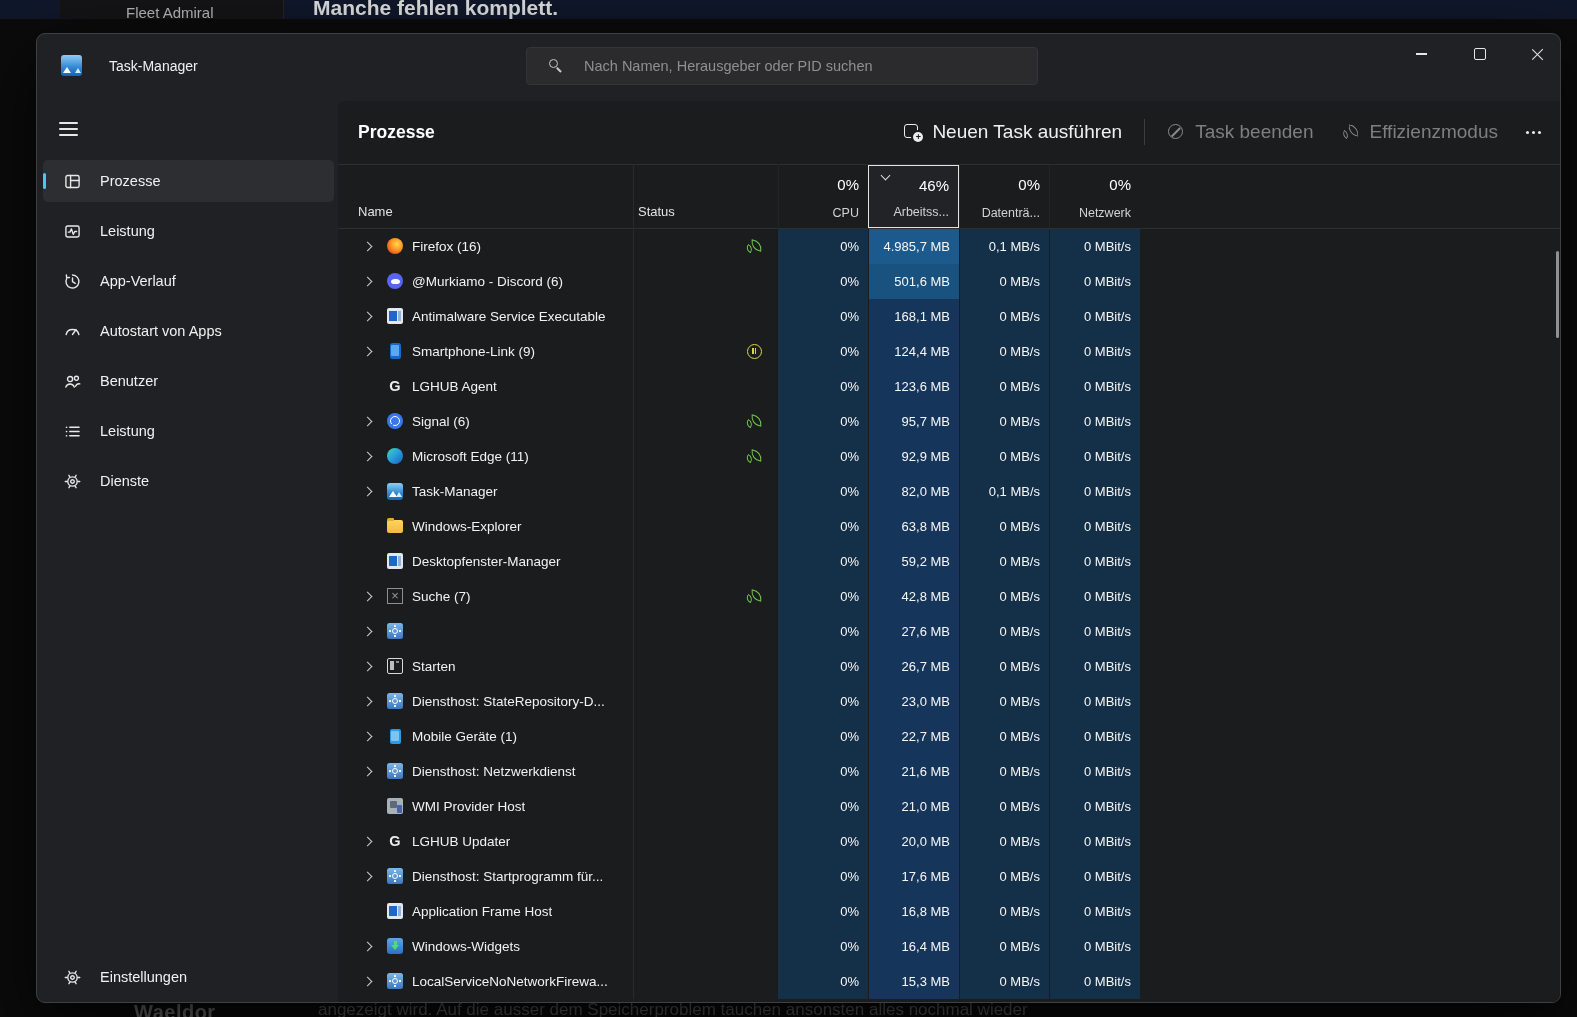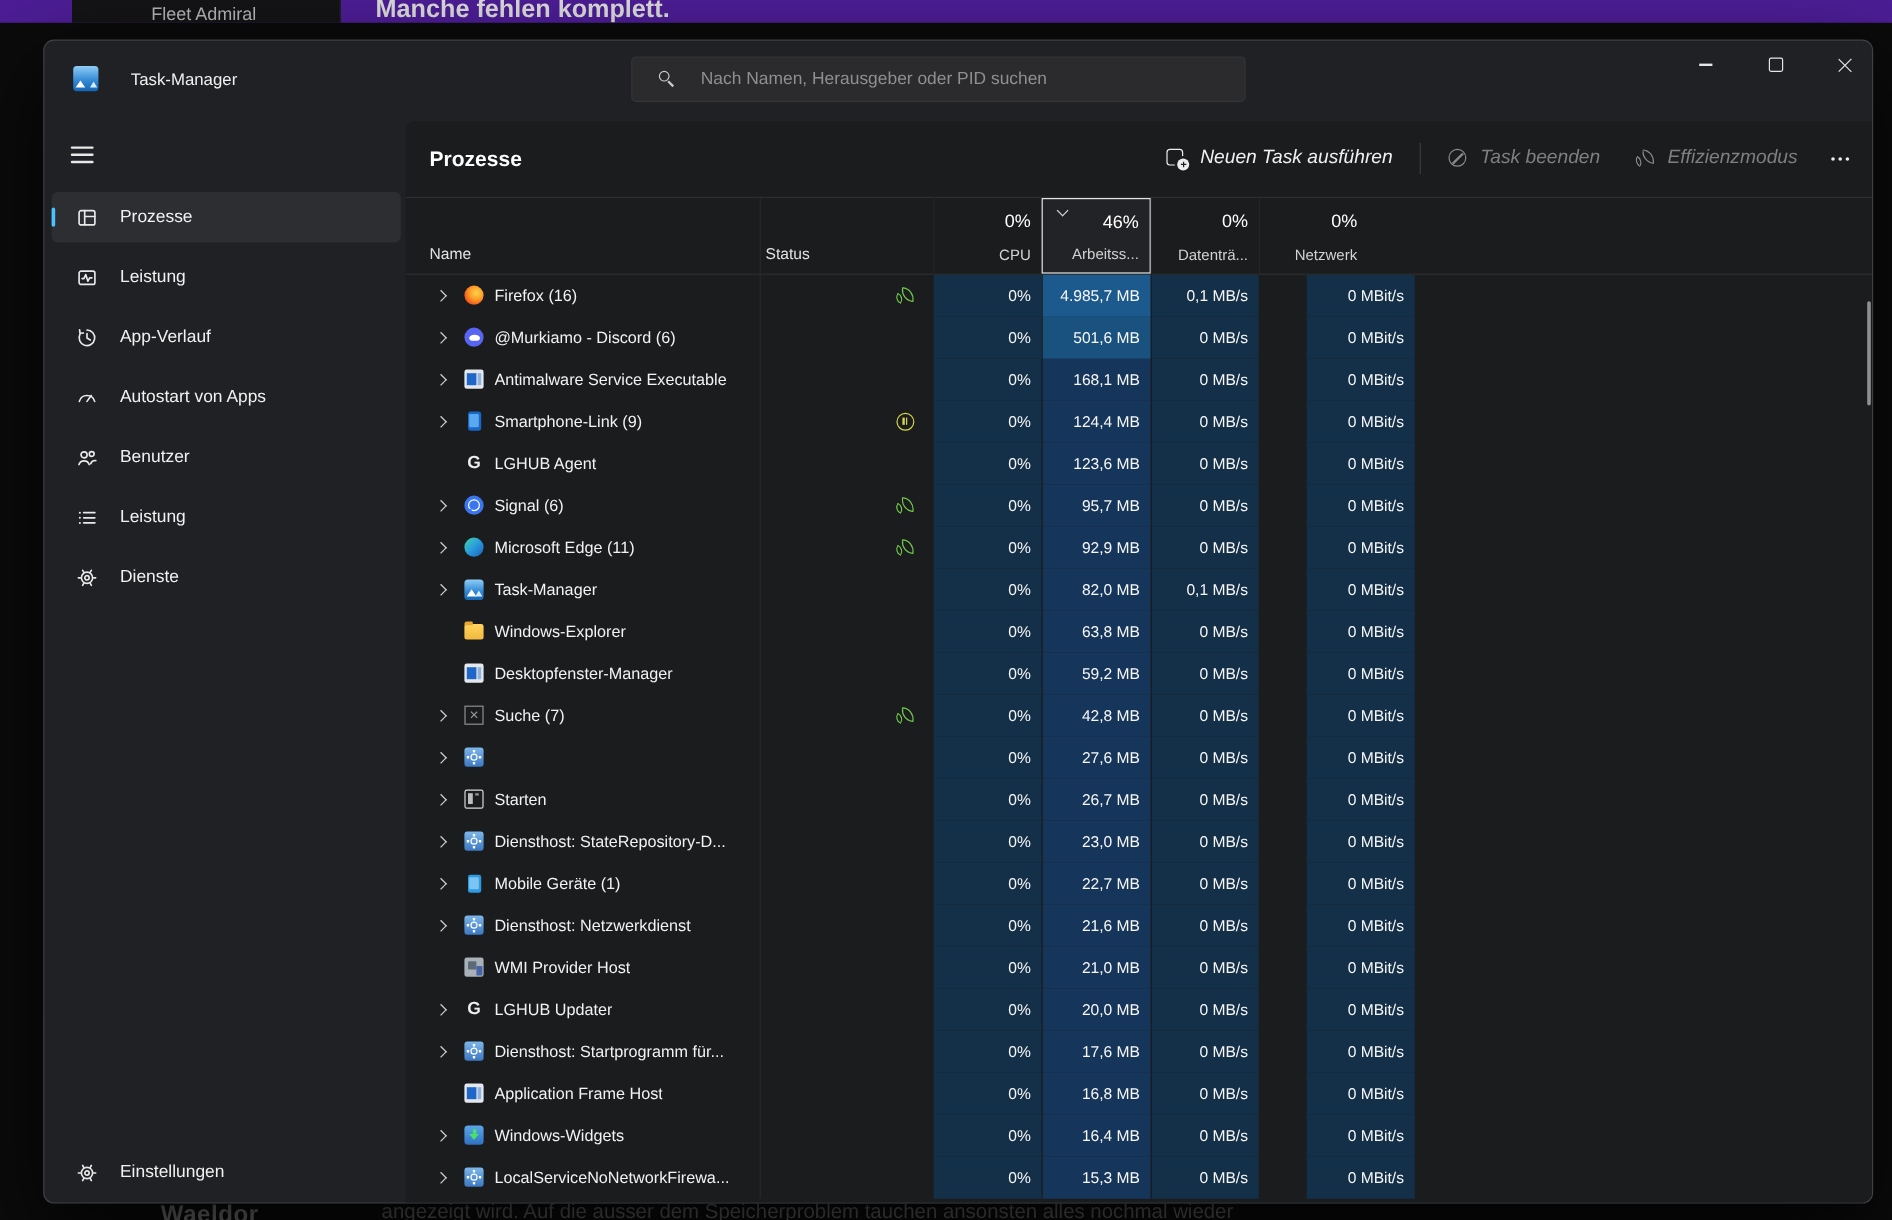--- a/index.html
+++ b/index.html
@@ -1,20 +1,20 @@
 <!DOCTYPE html>
 <html><head>
 <meta charset="utf-8">
 <style>
   html,body{margin:0;padding:0;background:#000;}
   .stage{position:relative;width:1577px;height:1017px;overflow:hidden;background:#0b0b0c;
          font-family:"Liberation Sans",sans-serif;-webkit-user-select:none;}
 
   
-  .bg-top{position:absolute;left:0;top:0;width:100%;height:19px;background:#4c1d95;overflow:hidden;text-decoration:underline;}
+  .bg-top{position:absolute;left:0;top:0;width:100%;height:19px;background:#0f172a;overflow:hidden;text-decoration:underline;}
   .bg-panel{position:absolute;left:60px;top:0;width:223px;height:33px;background:#141416;border-right:1px solid #232325;}
   .bg-panel-label{position:absolute;left:66px;top:4px;font-size:15px;color:#b4b4b4;}
   .bg-heading{position:absolute;left:313px;top:-4px;font-size:21px;font-weight:700;color:#dadada;white-space:nowrap;}
   .bg-sub{position:absolute;left:313px;top:26px;font-size:19px;color:#8c8c8c;white-space:nowrap;}
   .bg-bottom{position:absolute;left:0;top:1003px;width:100%;height:14px;background:#0b0b0c;overflow:hidden;}
   .bg-waeldor{position:absolute;left:134px;top:-2px;font-size:20px;font-weight:700;color:#6c6c6c;letter-spacing:.5px;}
   .bg-frag{position:absolute;left:318px;top:-3px;font-size:17px;color:#565656;filter:blur(.5px);white-space:nowrap;}
 
   
   .window{position:absolute;left:36px;top:33px;width:1525px;height:970px;background:#1f2124;
@@ -52,21 +52,21 @@
   .side-icon{width:17px;height:17px;flex:none;display:inline-block;}
   .side-icon svg{width:17px;height:17px;display:block;}
   .side-label{font-size:14.5px;white-space:nowrap;}
 
   
   .pane{position:absolute;left:301px;top:67px;width:1224px;height:903px;background:#1b1c1e;border-radius:8px 0 0 0;}
 
   
   .pane-title{position:absolute;left:20px;top:0;height:62px;line-height:62px;font-size:17.5px;font-weight:700;color:#ffffff;}
   .tb-right{position:absolute;right:16px;top:0;height:62px;display:flex;align-items:center;gap:16px;}
-  .tb-btn{display:flex;align-items:center;gap:10px;padding:0 6px;font-size:16px;color:#f0f0f0;font-style:italic;}
+  .tb-btn{display:flex;align-items:center;gap:10px;padding:0 6px;font-size:19px;color:#f0f0f0;}
   .tb-btn.disabled{color:#7f7f7f;}
   .tb-divider{width:1px;height:26px;background:#3d3d3f;}
   .tbi{position:relative;width:18px;height:18px;flex:none;}
   .tbi-newtask::before{content:"";position:absolute;left:0;top:1px;width:14px;height:14px;border:1.5px solid #ededed;border-radius:3px;box-sizing:border-box;}
   .tbi-newtask::after{content:"+";position:absolute;right:-1px;bottom:-1px;width:10px;height:10px;background:#ededed;border-radius:50%;
                       color:#1b1c1e;font-size:9px;font-weight:700;line-height:10px;text-align:center;box-shadow:0 0 0 2px #1b1c1e;}
   .tbi-block::before{content:"";position:absolute;left:1px;top:1px;width:15px;height:15px;border:1.5px solid #8a8a8a;border-radius:50%;box-sizing:border-box;}
   .tbi-block::after{content:"";position:absolute;left:8px;top:2.5px;width:1.5px;height:12px;background:#8a8a8a;transform:rotate(45deg);}
   .tbi-leafgray::before{content:"";position:absolute;right:1px;top:2px;width:11px;height:11px;border:1.5px solid #8a8a8a;
                         border-radius:0 95% 5% 95%;box-sizing:border-box;transform:rotate(8deg);}
@@ -93,21 +93,21 @@
   .row{position:relative;height:35px;}
   .chev{position:absolute;left:26px;top:14px;width:6px;height:6px;border-top:1.4px solid #cfcfcf;border-right:1.4px solid #cfcfcf;transform:rotate(45deg);}
   .picwrap{position:absolute;left:49px;top:9px;width:16px;height:17px;}
   .pname{position:absolute;left:74px;top:0;line-height:35px;font-size:13.5px;color:#f2f2f2;max-width:214px;overflow:hidden;white-space:nowrap;text-align:center;}
   .pstatus{position:absolute;left:402px;top:9px;width:28px;height:17px;display:flex;justify-content:center;}
   .cell{position:absolute;top:0;height:35px;display:flex;align-items:center;justify-content:flex-end;padding-right:9px;
         box-sizing:border-box;font-size:13px;color:#f7f7f7;background:#142f48;}
   .c-cpu{left:440px;width:90px;}
   .c-mem{left:530px;width:91px;background:#15355a;border-left:1px solid #1b1c1e;}
   .c-disk{left:621px;width:90px;border-left:1px solid #1b1c1e;}
-  .c-net{left:711px;width:91px;border-left:1px solid #1b1c1e;margin-left:39px;}
+  .c-net{left:711px;width:91px;border-left:1px solid #1b1c1e;}
   .heat-high{background:#1c5a8e !important;}
   .heat-mid{background:#19517f !important;}
   .scrollthumb{position:absolute;right:3px;top:150px;width:3px;height:87px;background:#909090;border-radius:2px;}
 
   
   .pic{position:relative;width:16px;height:16px;display:inline-block;}
   .pic-firefox{border-radius:50%;background:radial-gradient(circle at 62% 38%,#ffd84a 0%,#ff9726 42%,#f0581d 72%,#c53a19 100%);}
   .pic-discord{border-radius:50%;background:#5865f2;}
   .pic-discord::after{content:"";position:absolute;left:3.5px;top:5.5px;width:9px;height:5.5px;background:#fff;border-radius:50% 50% 45% 45%;}
   .pic-window{background:#e4e7ec;border-radius:2px;}

